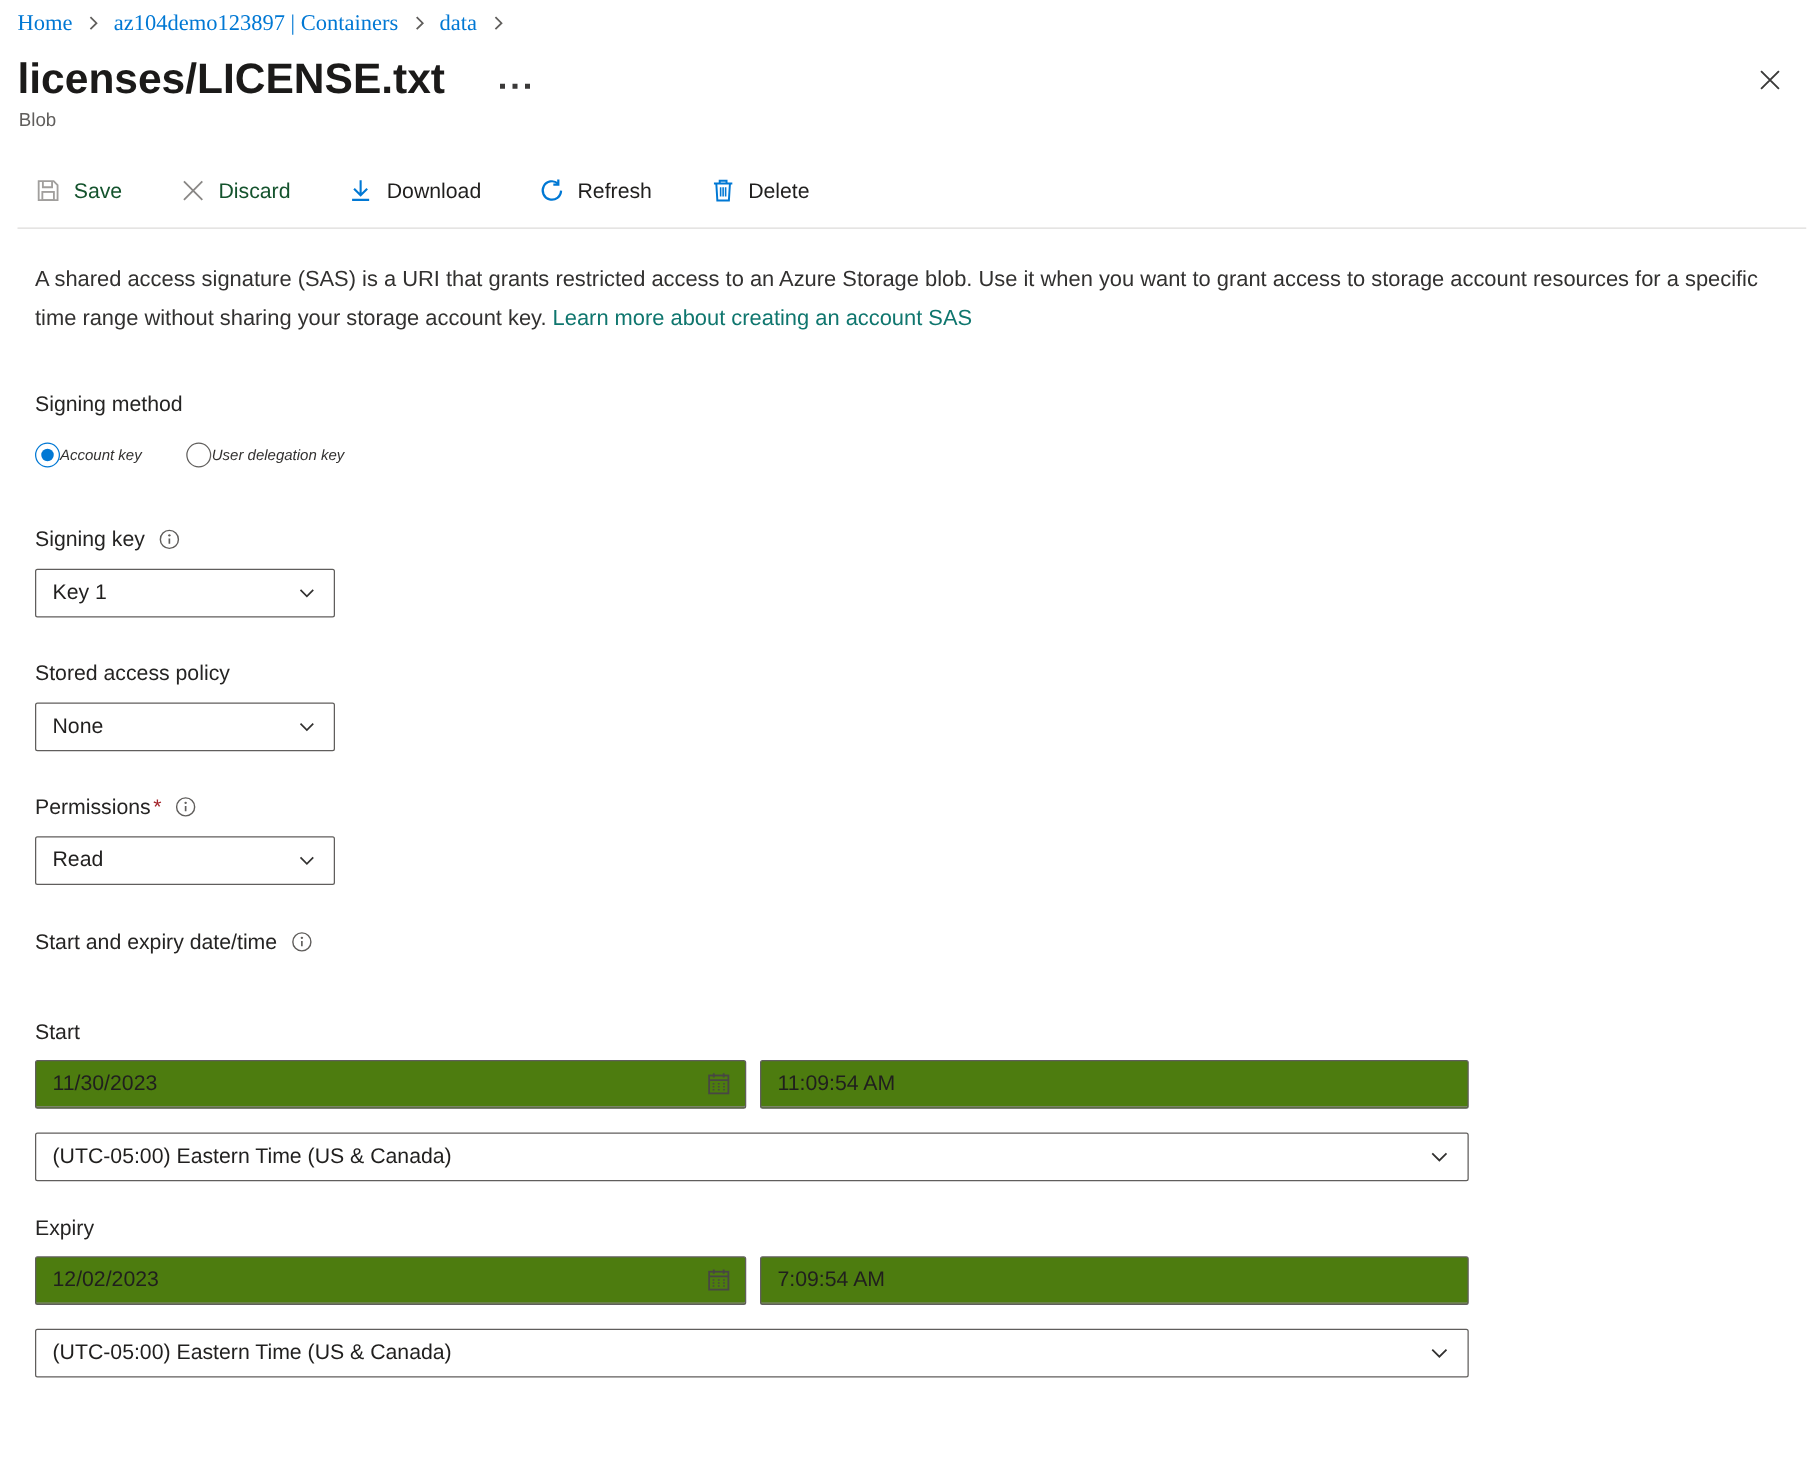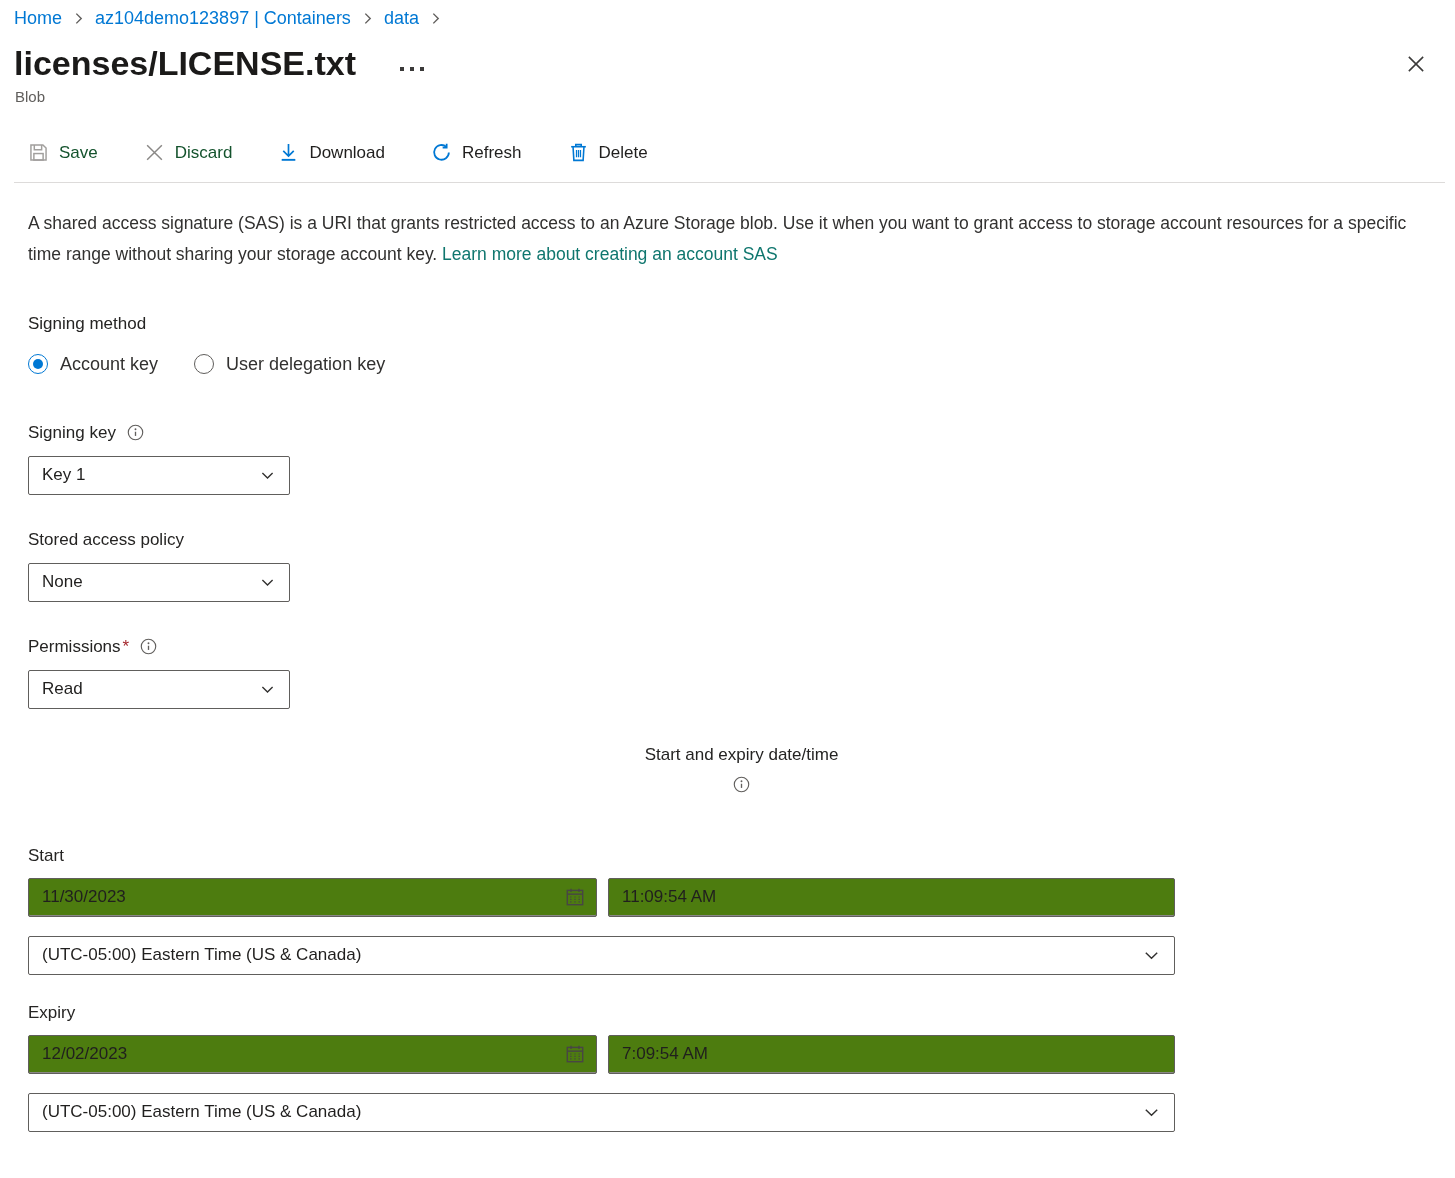--- a/index.html
+++ b/index.html
@@ -12,21 +12,21 @@
     position: relative;
   }
   .page { width: 1455px; height: 1178px; position: relative; }
 
   
   .breadcrumb {
     padding: 8px 20px 0 14px;
     font-size: 18px;
     display: flex; align-items: center;
   }
-  .breadcrumb a { color: #0078d4; text-decoration: none; cursor: pointer; }
+  .breadcrumb a { color: #0078d4; text-decoration: none; cursor: pointer; font-family: Liberation Serif, serif; }
   .crumb-sep { margin: 0 10px; display: inline-flex; align-items: center; }
 
   
   .header-row {
     display: flex; align-items: flex-start;
     padding: 14px 24px 0 14px;
   }
   .page-title {
     font-size: 34px; font-weight: 700; color: #1b1a19; letter-spacing: 0;
     line-height: 1.2;
@@ -78,41 +78,41 @@
   
   .form { padding-left: 28px; }
   .field-label {
     font-size: 17px; color: #252423;
     display: flex; align-items: center; gap: 10px;
   }
   .required-mark { color: #a4262c; font-size: 17px; margin-left: 2px; }
 
   .lbl-signing-method { margin-top: 44px; }
   .radio-row { display: flex; align-items: center; margin-top: 20px; }
-  .radio-opt { display: inline-flex; align-items: center; gap: 12px; cursor: pointer; margin-right: 36px; font-size: 18px; }
+  .radio-opt { display: inline-flex; align-items: center; cursor: pointer; margin-right: 36px; font-size: 12px; font-style: italic; }
   .radio-circle {
     width: 20px; height: 20px; border-radius: 50%;
     border: 1px solid #605e5c; background: #fff;
     display: inline-flex; align-items: center; justify-content: center;
     flex: none;
   }
   .radio-opt.selected .radio-circle { border-color: #0078d4; }
   .radio-opt.selected .radio-circle::after {
     content: ""; width: 10px; height: 10px; border-radius: 50%; background: #0078d4;
   }
 
   .lbl-signing-key { margin-top: 48px; }
   .lbl-stored { margin-top: 35px; }
   .lbl-perms { margin-top: 35px; }
-  .lbl-startexp { margin-top: 36px; flex-direction: column; }
+  .lbl-startexp { margin-top: 36px; }
   .lbl-start { margin-top: 52px; }
   .lbl-expiry { margin-top: 28px; }
 
   .dropdown {
-    width: 262px; height: 39px;
+    width: 240px; height: 39px;
     border: 1px solid #605e5c; border-radius: 2px;
     display: flex; align-items: center; justify-content: space-between;
     padding: 0 13px; margin-top: 13px;
     font-size: 17px; cursor: pointer; background: #fff; color: #201f1e;
   }
   .dd-wide {
     width: 1147px;
     margin-top: 19px;
   }
   .dt-row { display: flex; gap: 11px; margin-top: 12px; }

